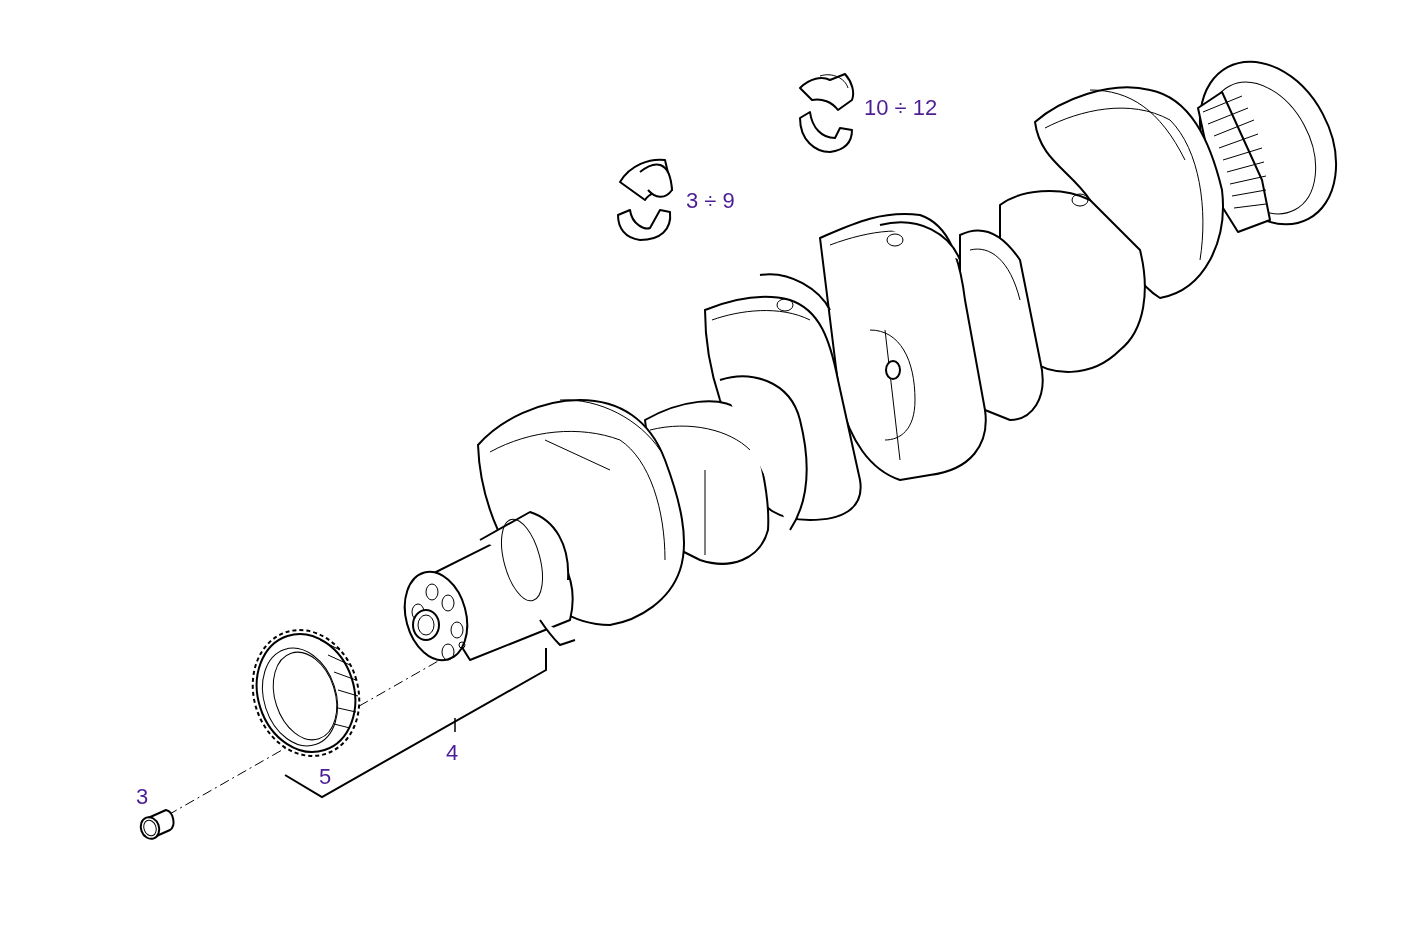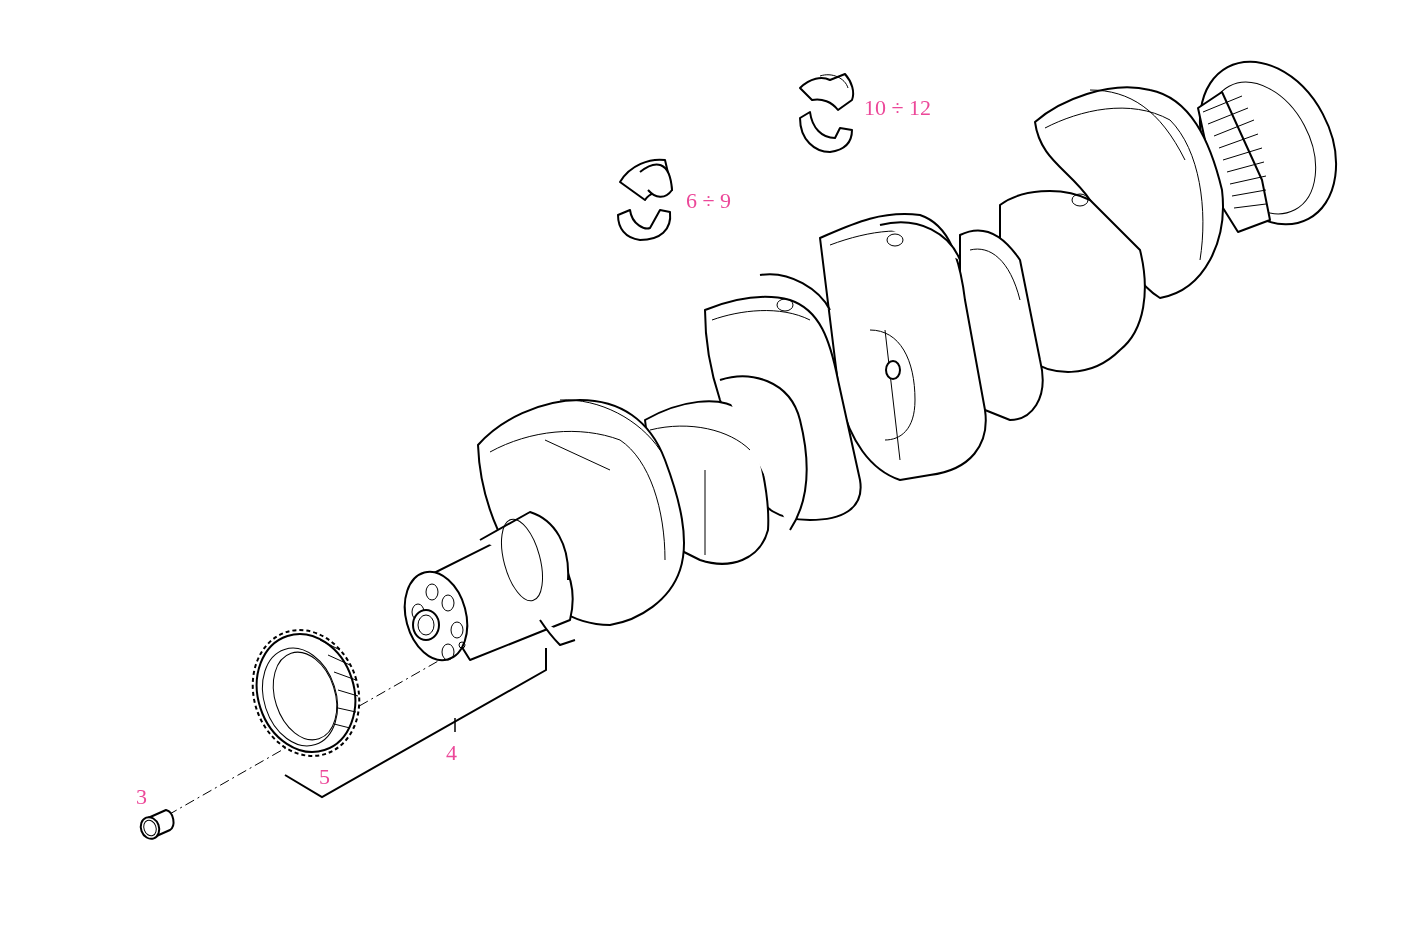--- a/index.html
+++ b/index.html
@@ -3,21 +3,21 @@
   <meta charset="utf-8">
   <style>
     html, body { margin: 0; padding: 0; background: #ffffff; }
     body { width: 1418px; height: 945px; position: relative; overflow: hidden; font-family: "Liberation Sans", sans-serif; }
     #diagram { position: absolute; left: 0; top: 0; width: 1418px; height: 945px; }
     .ln { fill: #ffffff; stroke: #000000; stroke-width: 2; stroke-linejoin: round; }
     .ln-thin { fill: none; stroke: #000000; stroke-width: 1; }
     .ln-med { fill: none; stroke: #000000; stroke-width: 1.5; }
     .ln-thick { fill: none; stroke: #000000; stroke-width: 2; }
     .dash { fill: none; stroke: #000000; stroke-width: 1; stroke-dasharray: 10 4 2 4; }
-    .lbl { position: absolute; font-family: Liberation Serif, serif; font-size: 22px; color: #ec4899; white-space: nowrap; line-height: 1; }
+    .lbl { position: absolute; font-family: Liberation Sans, sans-serif; font-size: 22px; color: #4c1d95; white-space: nowrap; line-height: 1; }
   </style>
 </head>
 <body>
 
 <svg id="diagram" viewBox="0 0 1418 945" xmlns="http://www.w3.org/2000/svg">
 
   <g>
     <line class="dash" x1="168" y1="815" x2="440" y2="660"></line>
   </g>
 
@@ -138,14 +138,14 @@
   <g>
 
     <polyline class="ln-thick" points="285,775 322,797 546,670 546,648"></polyline>
     <line class="ln-med" x1="455" y1="718" x2="455" y2="732"></line>
   </g>
 </svg>
 
 <div class="lbl" style="left:136px; top:786px;">3</div>
 <div class="lbl" style="left:446px; top:742px;">4</div>
 <div class="lbl" style="left:319px; top:766px;">5</div>
-<div class="lbl" style="left:686px; top:190px;">6 ÷ 9</div>
+<div class="lbl" style="left:686px; top:190px;">3 ÷ 9</div>
 <div class="lbl" style="left:864px; top:97px;">10 ÷ 12</div>
 
 </body></html>

